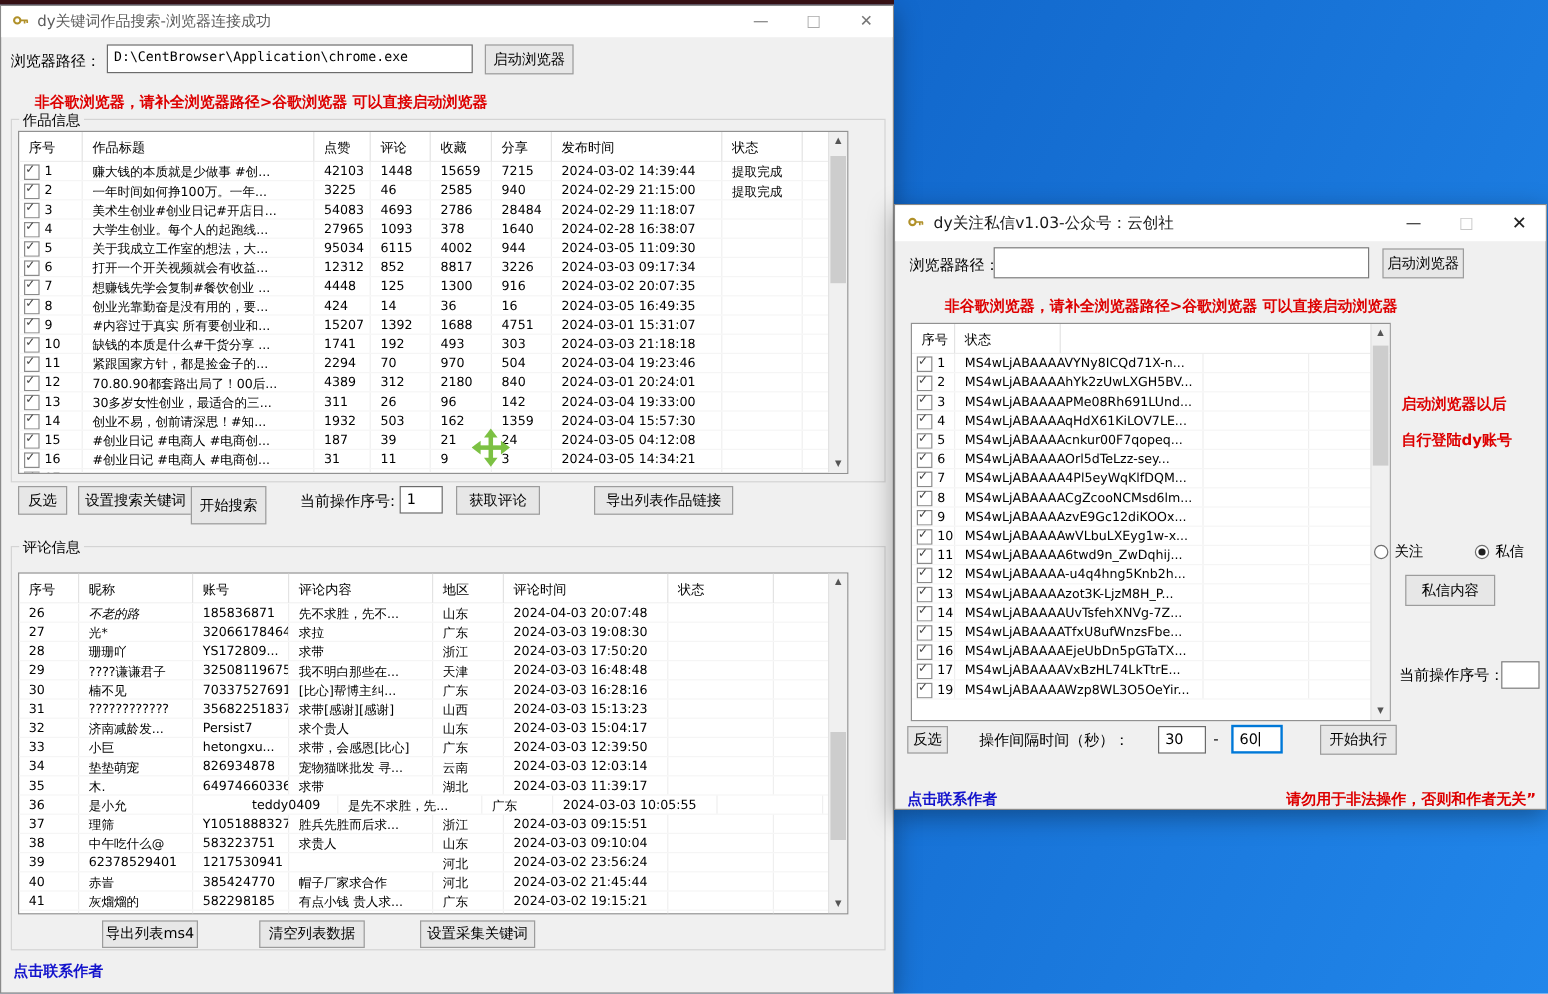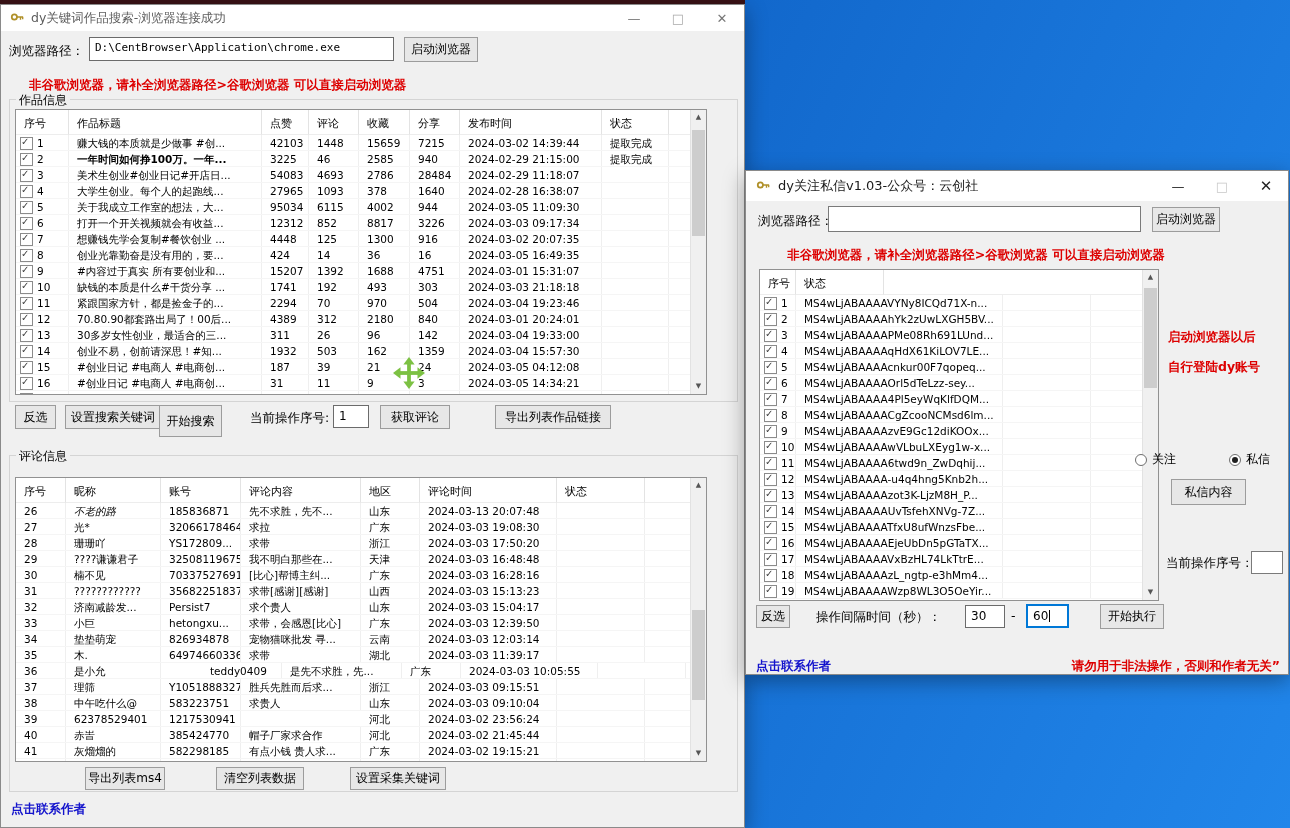--- a/index.html
+++ b/index.html
@@ -115,21 +115,21 @@
           <div class="tcell" style="width: 67px;">
             <span>提取完成</span>
           </div>
           <div class="tcell fill"></div>
         </div>
         <div class="trow">
           <div class="tcell" style="width: 53px; padding-left: 4px;">
             <span class="cb"></span>
             <span>2</span>
           </div>
-          <div class="tcell" style="width: 193px; font-weight: bold;">
+          <div class="tcell" style="width: 193px;">
             <span>一年时间如何挣100万。一年...</span>
           </div>
           <div class="tcell" style="width: 47px;">
             <span>3225</span>
           </div>
           <div class="tcell" style="width: 50px;">
             <span>46</span>
           </div>
           <div class="tcell" style="width: 51px;">
             <span>2585</span>
@@ -606,21 +606,21 @@
           <div class="tcell" style="width: 80px;">
             <span>185836871</span>
           </div>
           <div class="tcell" style="width: 120px;">
             <span>先不求胜，先不...</span>
           </div>
           <div class="tcell" style="width: 59px;">
             <span>山东</span>
           </div>
           <div class="tcell" style="width: 137px;">
-            <span>2024-03-13 20:07:48</span>
+            <span>2024-04-03 20:07:48</span>
           </div>
           <div class="tcell" style="width: 88px;">
             <span></span>
           </div>
           <div class="tcell fill"></div>
         </div>
         <div class="trow">
           <div class="tcell" style="width: 50px;">
             <span>27</span>
           </div>
@@ -1262,33 +1262,20 @@
             <span>MS4wLjABAAAAVxBzHL74LkTtrE...</span>
           </div>
           <div class="tcell" style="width: 88px;">
             <span></span>
           </div>
           <div class="tcell fill"></div>
         </div>
         <div class="trow">
           <div class="tcell" style="width: 36px; padding-left: 4px;">
             <span class="cb"></span>
-            <span>18</span>
-          </div>
-          <div class="tcell" style="width: 207px;">
-            <span>MS4wLjABAAAAzL_ngtp-e3hMm4...</span>
-          </div>
-          <div class="tcell" style="width: 88px;">
-            <span></span>
-          </div>
-          <div class="tcell fill"></div>
-        </div>
-        <div class="trow">
-          <div class="tcell" style="width: 36px; padding-left: 4px;">
-            <span class="cb"></span>
             <span>19</span>
           </div>
           <div class="tcell" style="width: 207px;">
             <span>MS4wLjABAAAAWzp8WL3O5OeYir...</span>
           </div>
           <div class="tcell" style="width: 88px;">
             <span></span>
           </div>
           <div class="tcell fill"></div>
         </div>
@@ -1296,21 +1283,21 @@
     <div class="vsb">
       <div class="arr up">▲</div>
       <div class="thumb" style="top:18px;height:100px;"></div>
       <div class="arr dn">▼</div>
     </div>
   </div>
 
   <div class="lbl red" style="left:422px;top:158px;">启动浏览器以后</div>
   <div class="lbl red" style="left:422px;top:188px;">自行登陆dy账号</div>
 
-  <div class="radio-item" style="left:389px;top:280px;text-align:center;">
+  <div class="radio-item" style="left:399px;top:280px;text-align:center;">
       <span class="radio"></span>
       <span>关注</span>
     </div>
   <div class="radio-item" style="left:483px;top:280px;">
       <span class="radio sel"></span>
       <span>私信</span>
     </div>
 
   <div class="btn" style="left:425px;top:308px;width:75px;height:26px;">私信内容</div>
 

